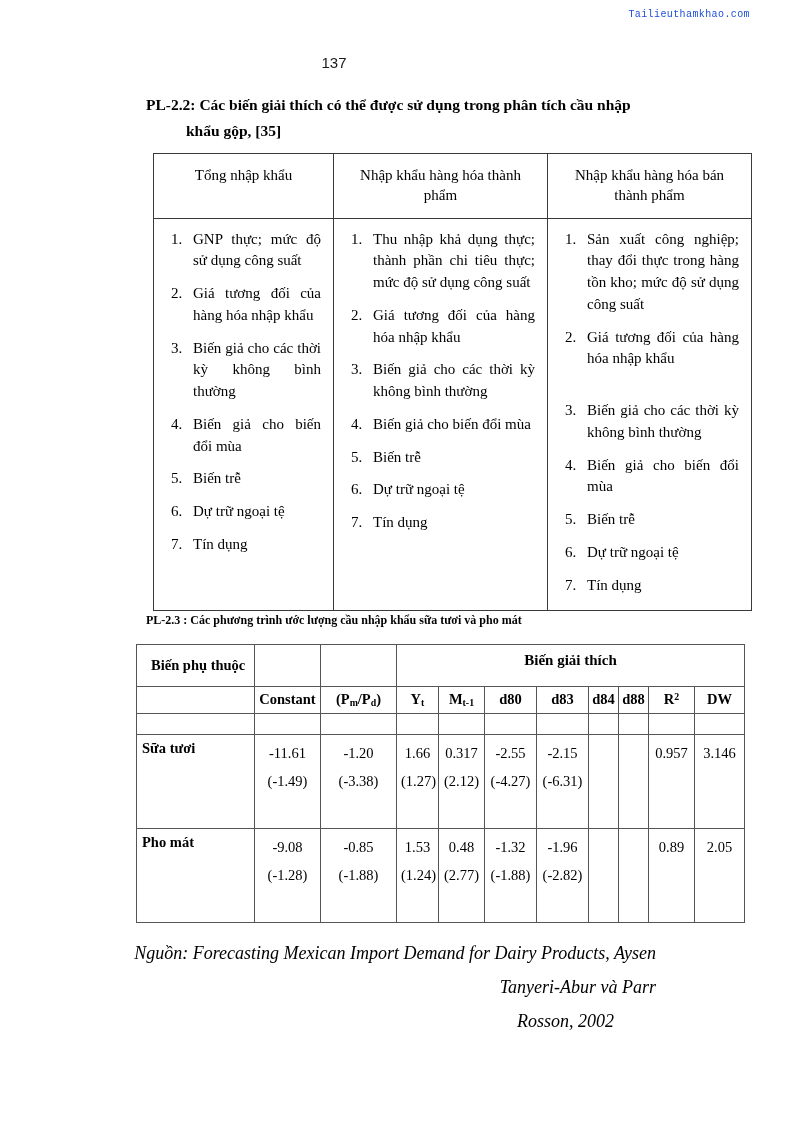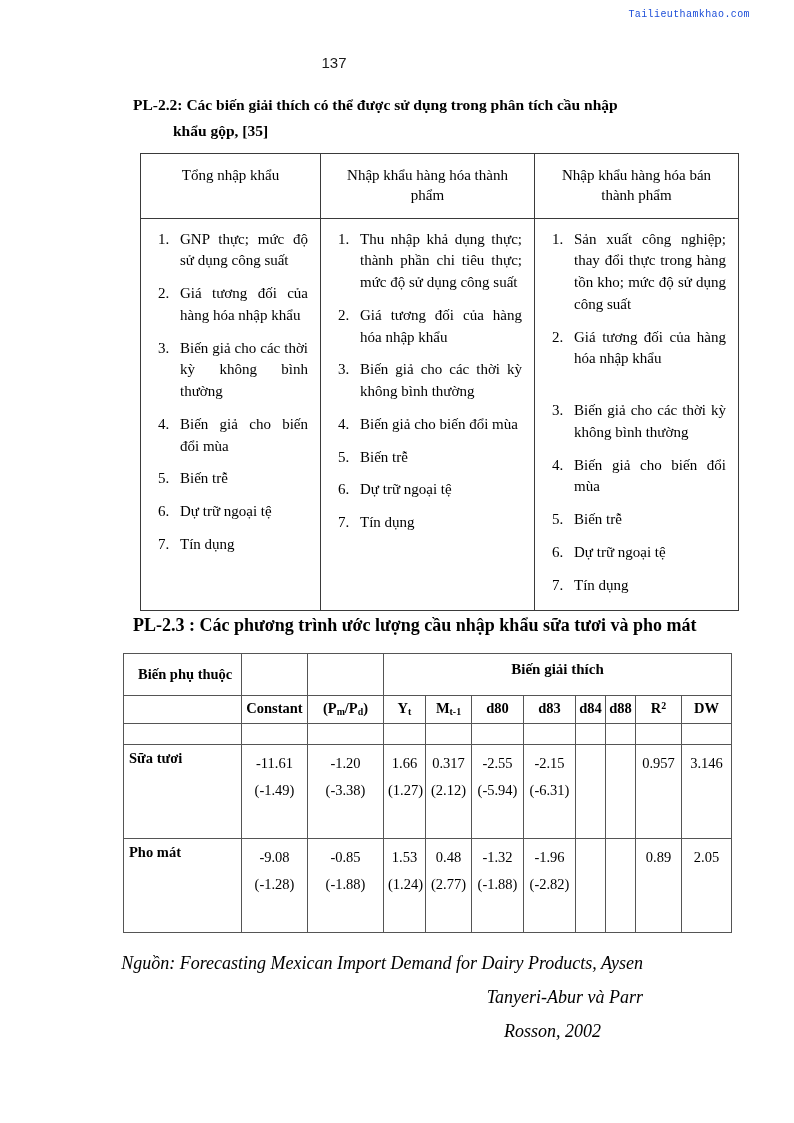--- a/index.html
+++ b/index.html
@@ -34,40 +34,40 @@
     width: 668px;
     text-align: center;
     font-family: "Liberation Sans", sans-serif;
     font-size: 15px;
     color: #1a1a1a;
   }
 
   .sheet {
     position: absolute;
     top: 92px;
-    left: 3px;
+    left: 16px;
     width: 702px;
   }
 
   
   .section-title {
     font-weight: bold;
     font-size: 15.5px;
     line-height: 1.65;
     margin: 0 0 0 0;
     padding: 0 62px 0 130px;
   }
   .section-title .line2 {
     display: block;
     padding-left: 40px;
   }
 
   .section-title-2 {
     font-weight: bold;
-    font-size: 18px;
+    font-size: 12px;
     line-height: 1.6;
     padding-left: 130px;
     margin: 0;
   }
 
   
   .tbl1 {
     border-collapse: collapse;
     margin: 10px 0 0 137px;
     width: 598px;
@@ -313,21 +313,21 @@
         <td class="num">
           <span>1.66</span>
           <span class="v2">(1.27)</span>
         </td>
         <td class="num">
           <span>0.317</span>
           <span class="v2">(2.12)</span>
         </td>
         <td class="num">
           <span>-2.55</span>
-          <span class="v2">(-5.94)</span>
+          <span class="v2">(-4.27)</span>
         </td>
         <td class="num">
           <span>-2.15</span>
           <span class="v2">(-6.31)</span>
         </td>
         <td class="num"></td>
         <td class="num"></td>
         <td class="num">
           <span class="v2">0.957</span>
         </td>

